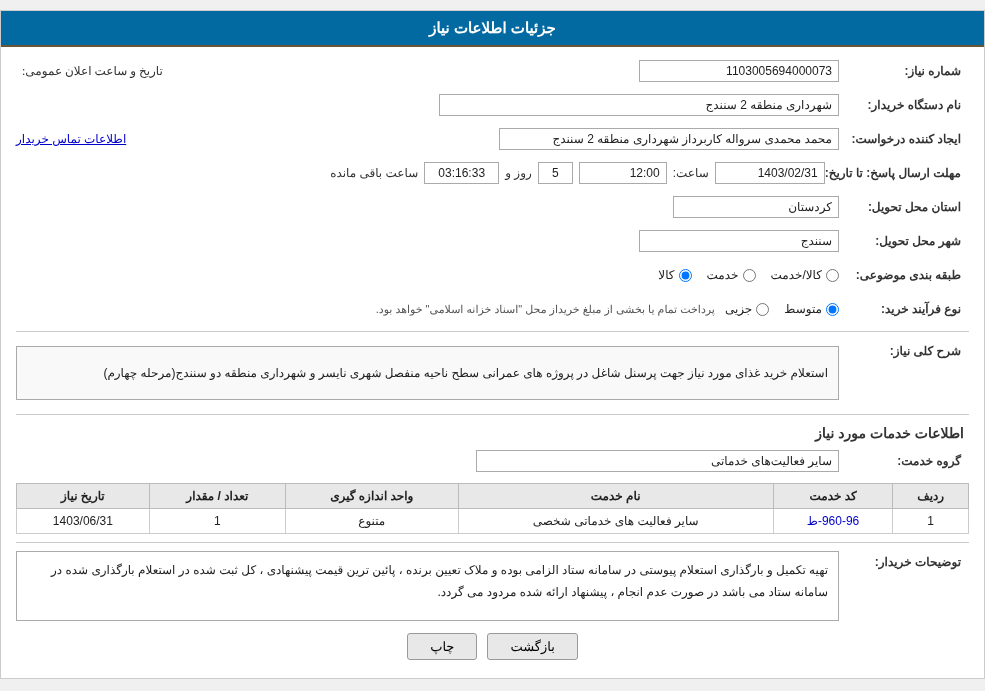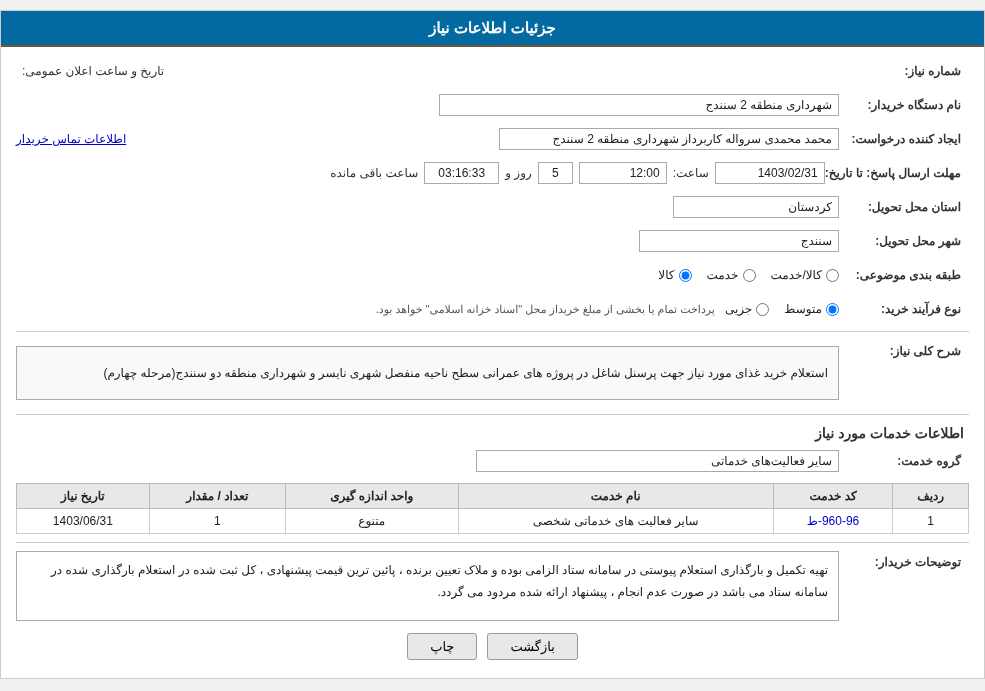--- a/index.html
+++ b/index.html
@@ -156,22 +156,23 @@
 <div class="container">
 
   <div class="header">
     <span>جزئیات اطلاعات نیاز</span>
   </div>
 
   <div class="content watermark-area">
 
     <div class="row">
       <span class="label">شماره نیاز:</span>
+      <div class="value-box" style="width:200px;">1103005694000073</div>
       <div style="flex:1;"></div>
-      <span class="small-label" style="margin-left:6px;">تاریخ و ساعت اعلان عمومی:</span>
+      <span class="small-label" style="margin-left:6px;font-family:Liberation Serif, serif;">تاریخ و ساعت اعلان عمومی:</span>
     </div>
 
     <div class="row">
       <span class="label">نام دستگاه خریدار:</span>
       <div class="value-box" style="width:400px;">شهرداری منطقه 2 سنندج</div>
     </div>
 
     <div class="row">
       <span class="label">ایجاد کننده درخواست:</span>
       <div class="value-box" style="width:340px;">محمد محمدی سرواله کاربرداز شهرداری منطقه 2 سنندج</div>

